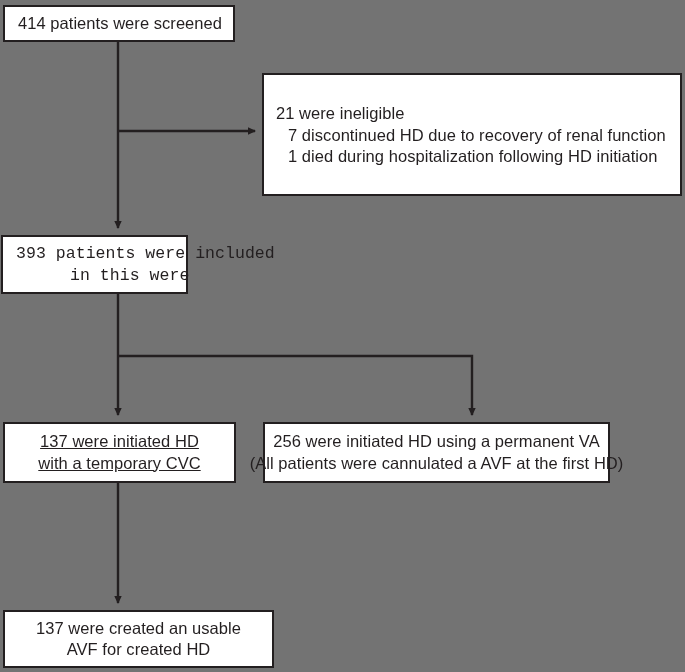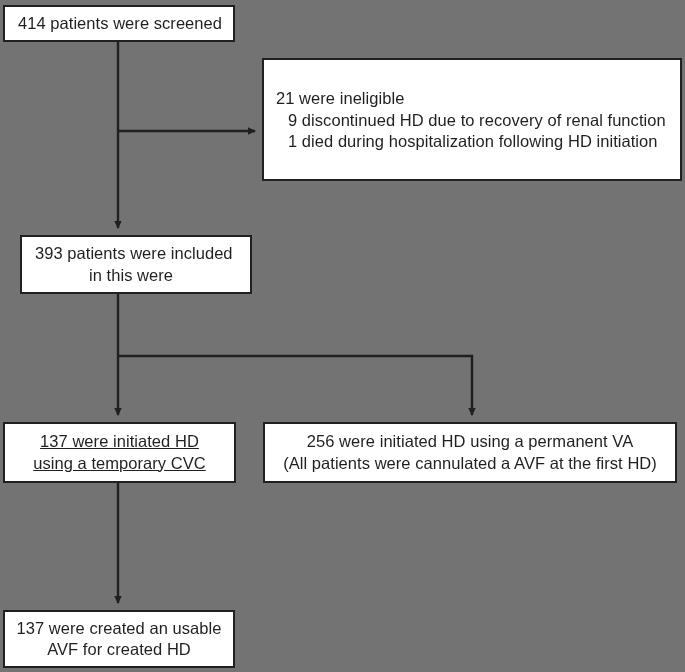--- a/index.html
+++ b/index.html
@@ -29,26 +29,26 @@
     justify-content: center;
     font-size: 16.5px;
     line-height: 21.5px;
     color: #231f20;
     letter-spacing: 0.05px;
   }
   .flow-box .line { white-space: pre; }
   .align-left  { align-items: flex-start; padding-left: 13px; text-align: left; }
   .align-center { align-items: center; text-align: center; }
   .box-screened  { left: 3px;   top: 5px;   width: 232px; height: 37px; }
-  .box-ineligible{ left: 262px; top: 58px;  width: 420px; height: 123px;
+  .box-ineligible{ left: 262px; top: 73px;  width: 420px; height: 123px;
                    padding-left: 10px; padding-top: 2px; }
-  .box-included  { left: 20px;   top: 235px; width: 232px; height: 59px; }
+  .box-included  { left: 1px;   top: 235px; width: 187px; height: 59px; font-family: Liberation Mono, monospace; }
   .box-cvc       { left: 3px;   top: 422px; width: 233px; height: 61px; text-decoration: underline; }
-  .box-va        { left: 263px; top: 422px; width: 414px; height: 61px; }
-  .box-avf       { left: 3px;   top: 610px; width: 232px; height: 58px; }
+  .box-va        { left: 263px; top: 422px; width: 347px; height: 61px; }
+  .box-avf       { left: 3px;   top: 610px; width: 271px; height: 58px; }
   .box-ineligible .line { padding-left: 2px; }
   .box-ineligible .line.sub { padding-left: 14px; }
   .box-included .line.l2 { padding-left: 54px; }
   svg.connectors {
     position: absolute;
     left: 0; top: 0;
     width: 685px; height: 672px;
     pointer-events: none;
   }
 </style>
@@ -72,32 +72,32 @@
       <line x1="118" y1="483" x2="118" y2="603" marker-end="url(#arrowhead)"></line>
     </g>
   </svg>
 
   <div class="flow-box box-screened align-left">
     <span class="line">414 patients were screened</span>
   </div>
 
   <div class="flow-box box-ineligible">
     <span class="line">21 were ineligible</span>
-    <span class="line sub">9 discontinued HD due to recovery of renal function</span>
+    <span class="line sub">7 discontinued HD due to recovery of renal function</span>
     <span class="line sub">1 died during hospitalization following HD initiation</span>
   </div>
 
   <div class="flow-box box-included align-left">
     <span class="line l1">393 patients were included</span>
     <span class="line l2">in this were</span>
   </div>
 
   <div class="flow-box box-cvc align-center">
     <span class="line">137 were initiated HD</span>
-    <span class="line">using a temporary CVC</span>
+    <span class="line">with a temporary CVC</span>
   </div>
 
   <div class="flow-box box-va align-center">
     <span class="line">256 were initiated HD using a permanent VA</span>
     <span class="line">(All patients were cannulated a AVF at the first HD)</span>
   </div>
 
   <div class="flow-box box-avf align-center">
     <span class="line">137 were created an usable</span>
     <span class="line">AVF for created HD</span>

